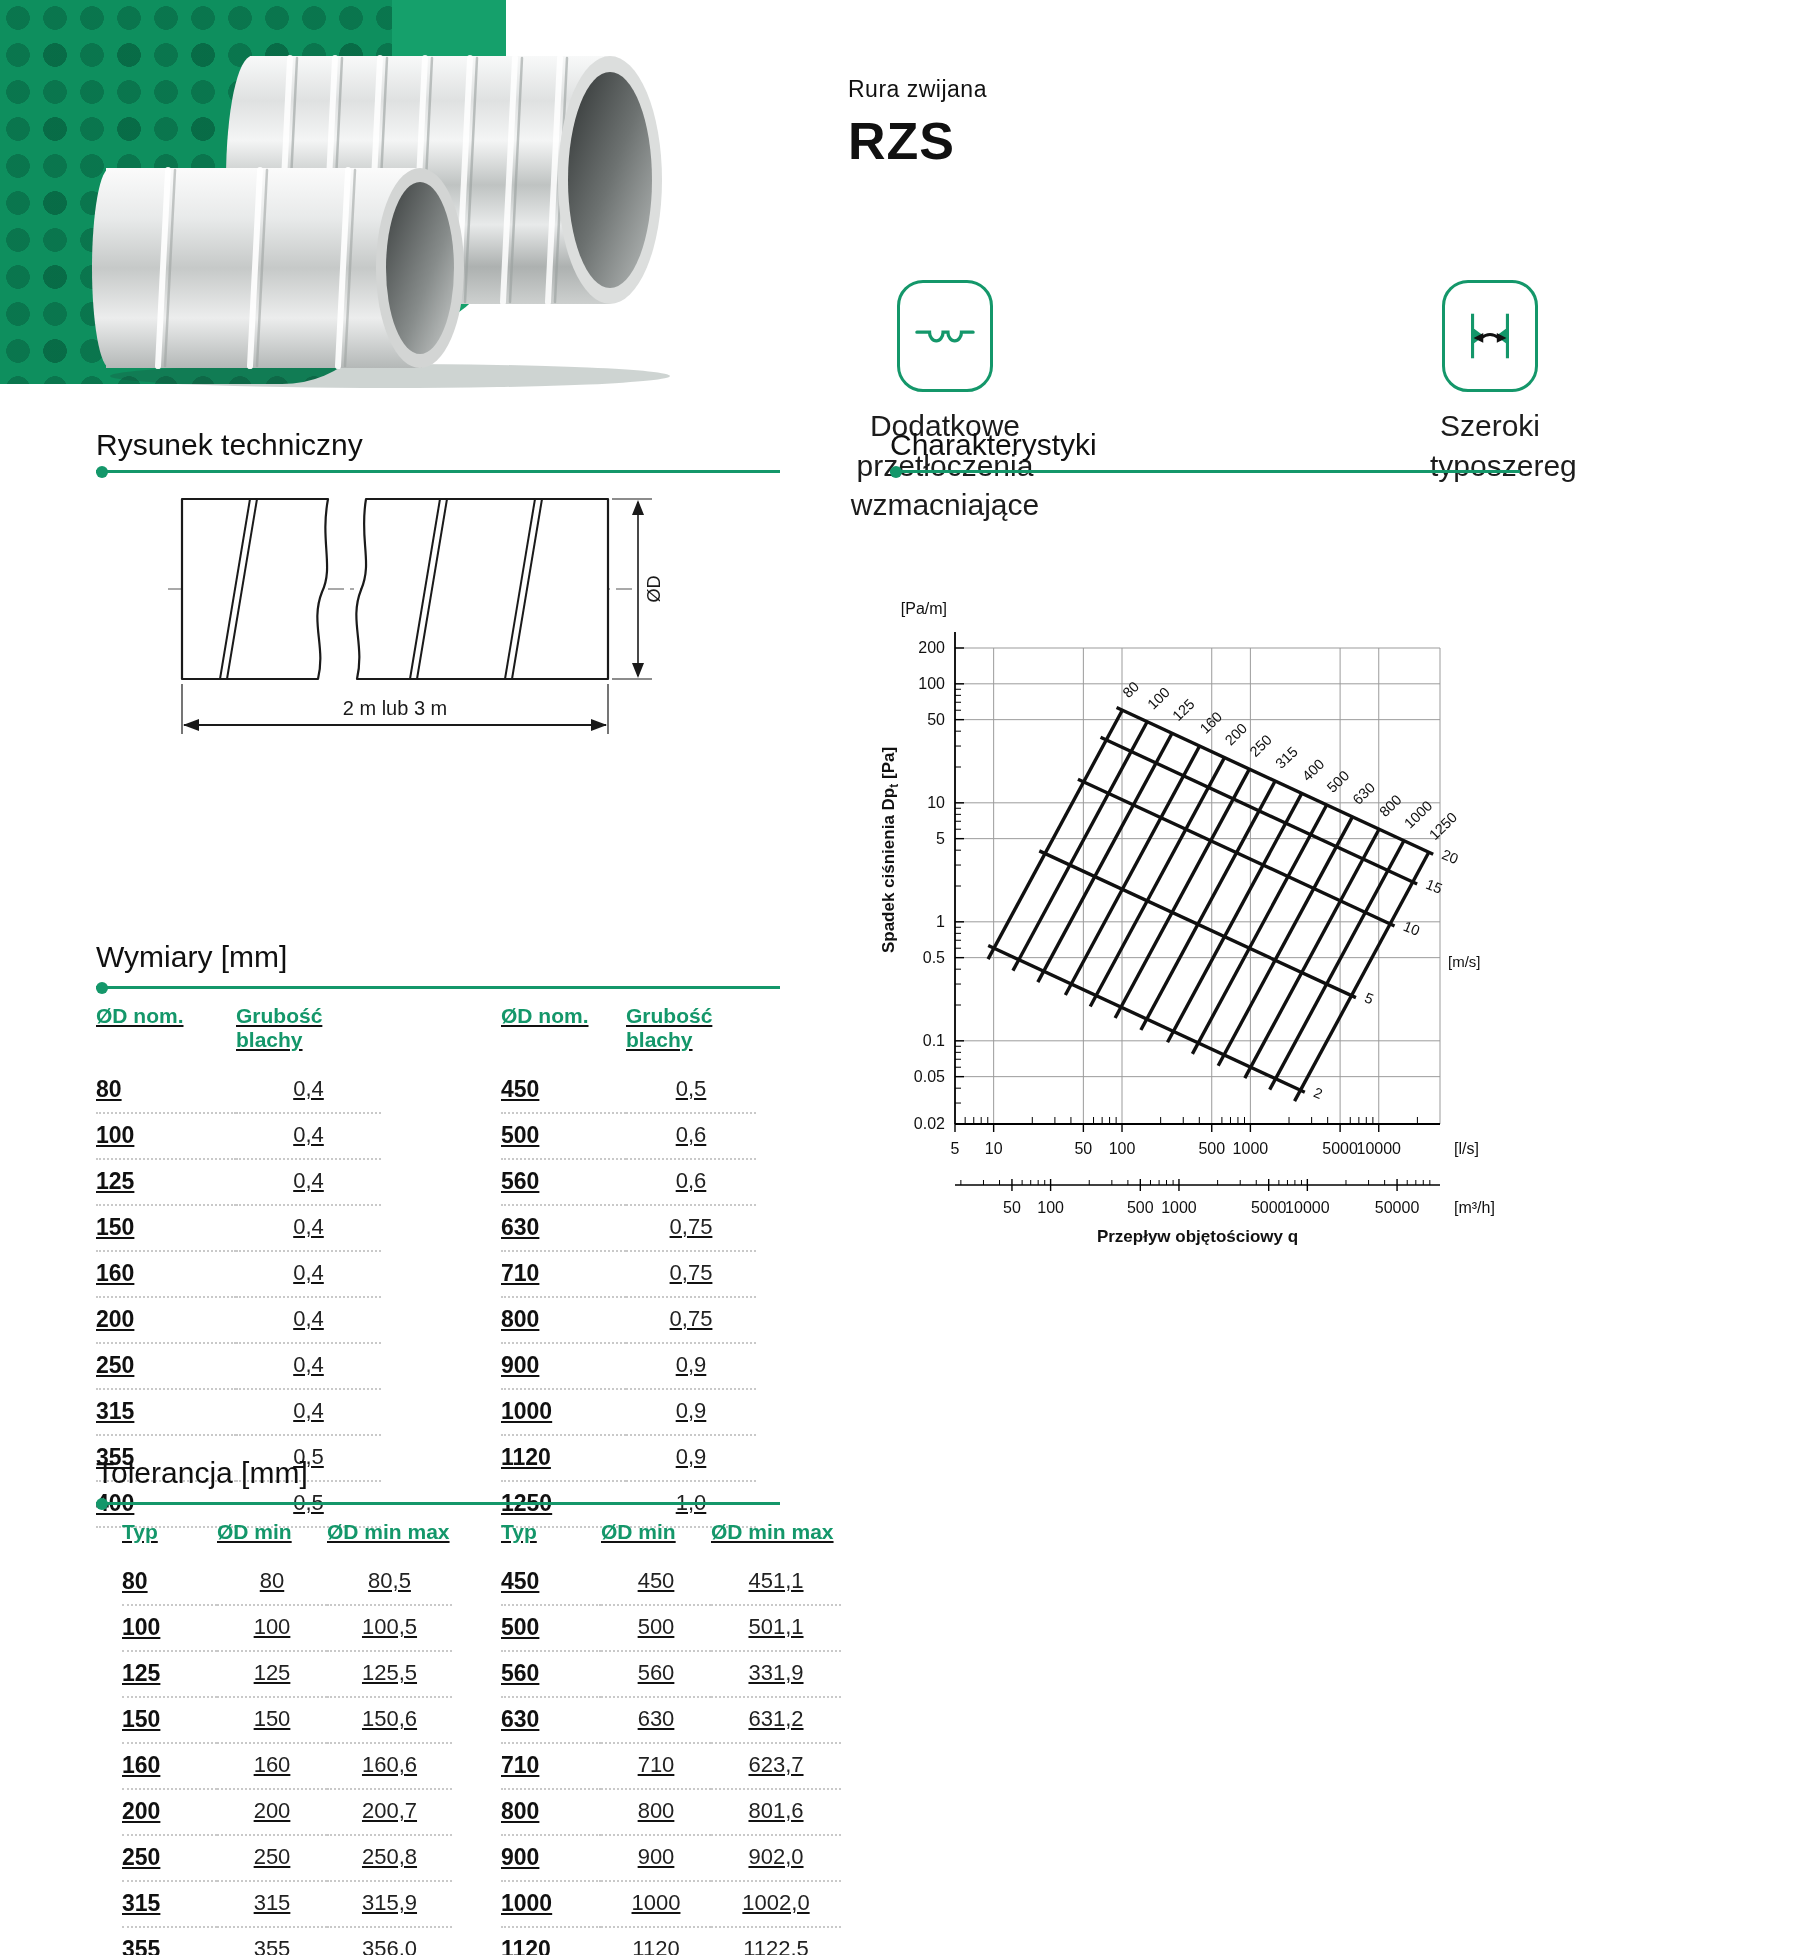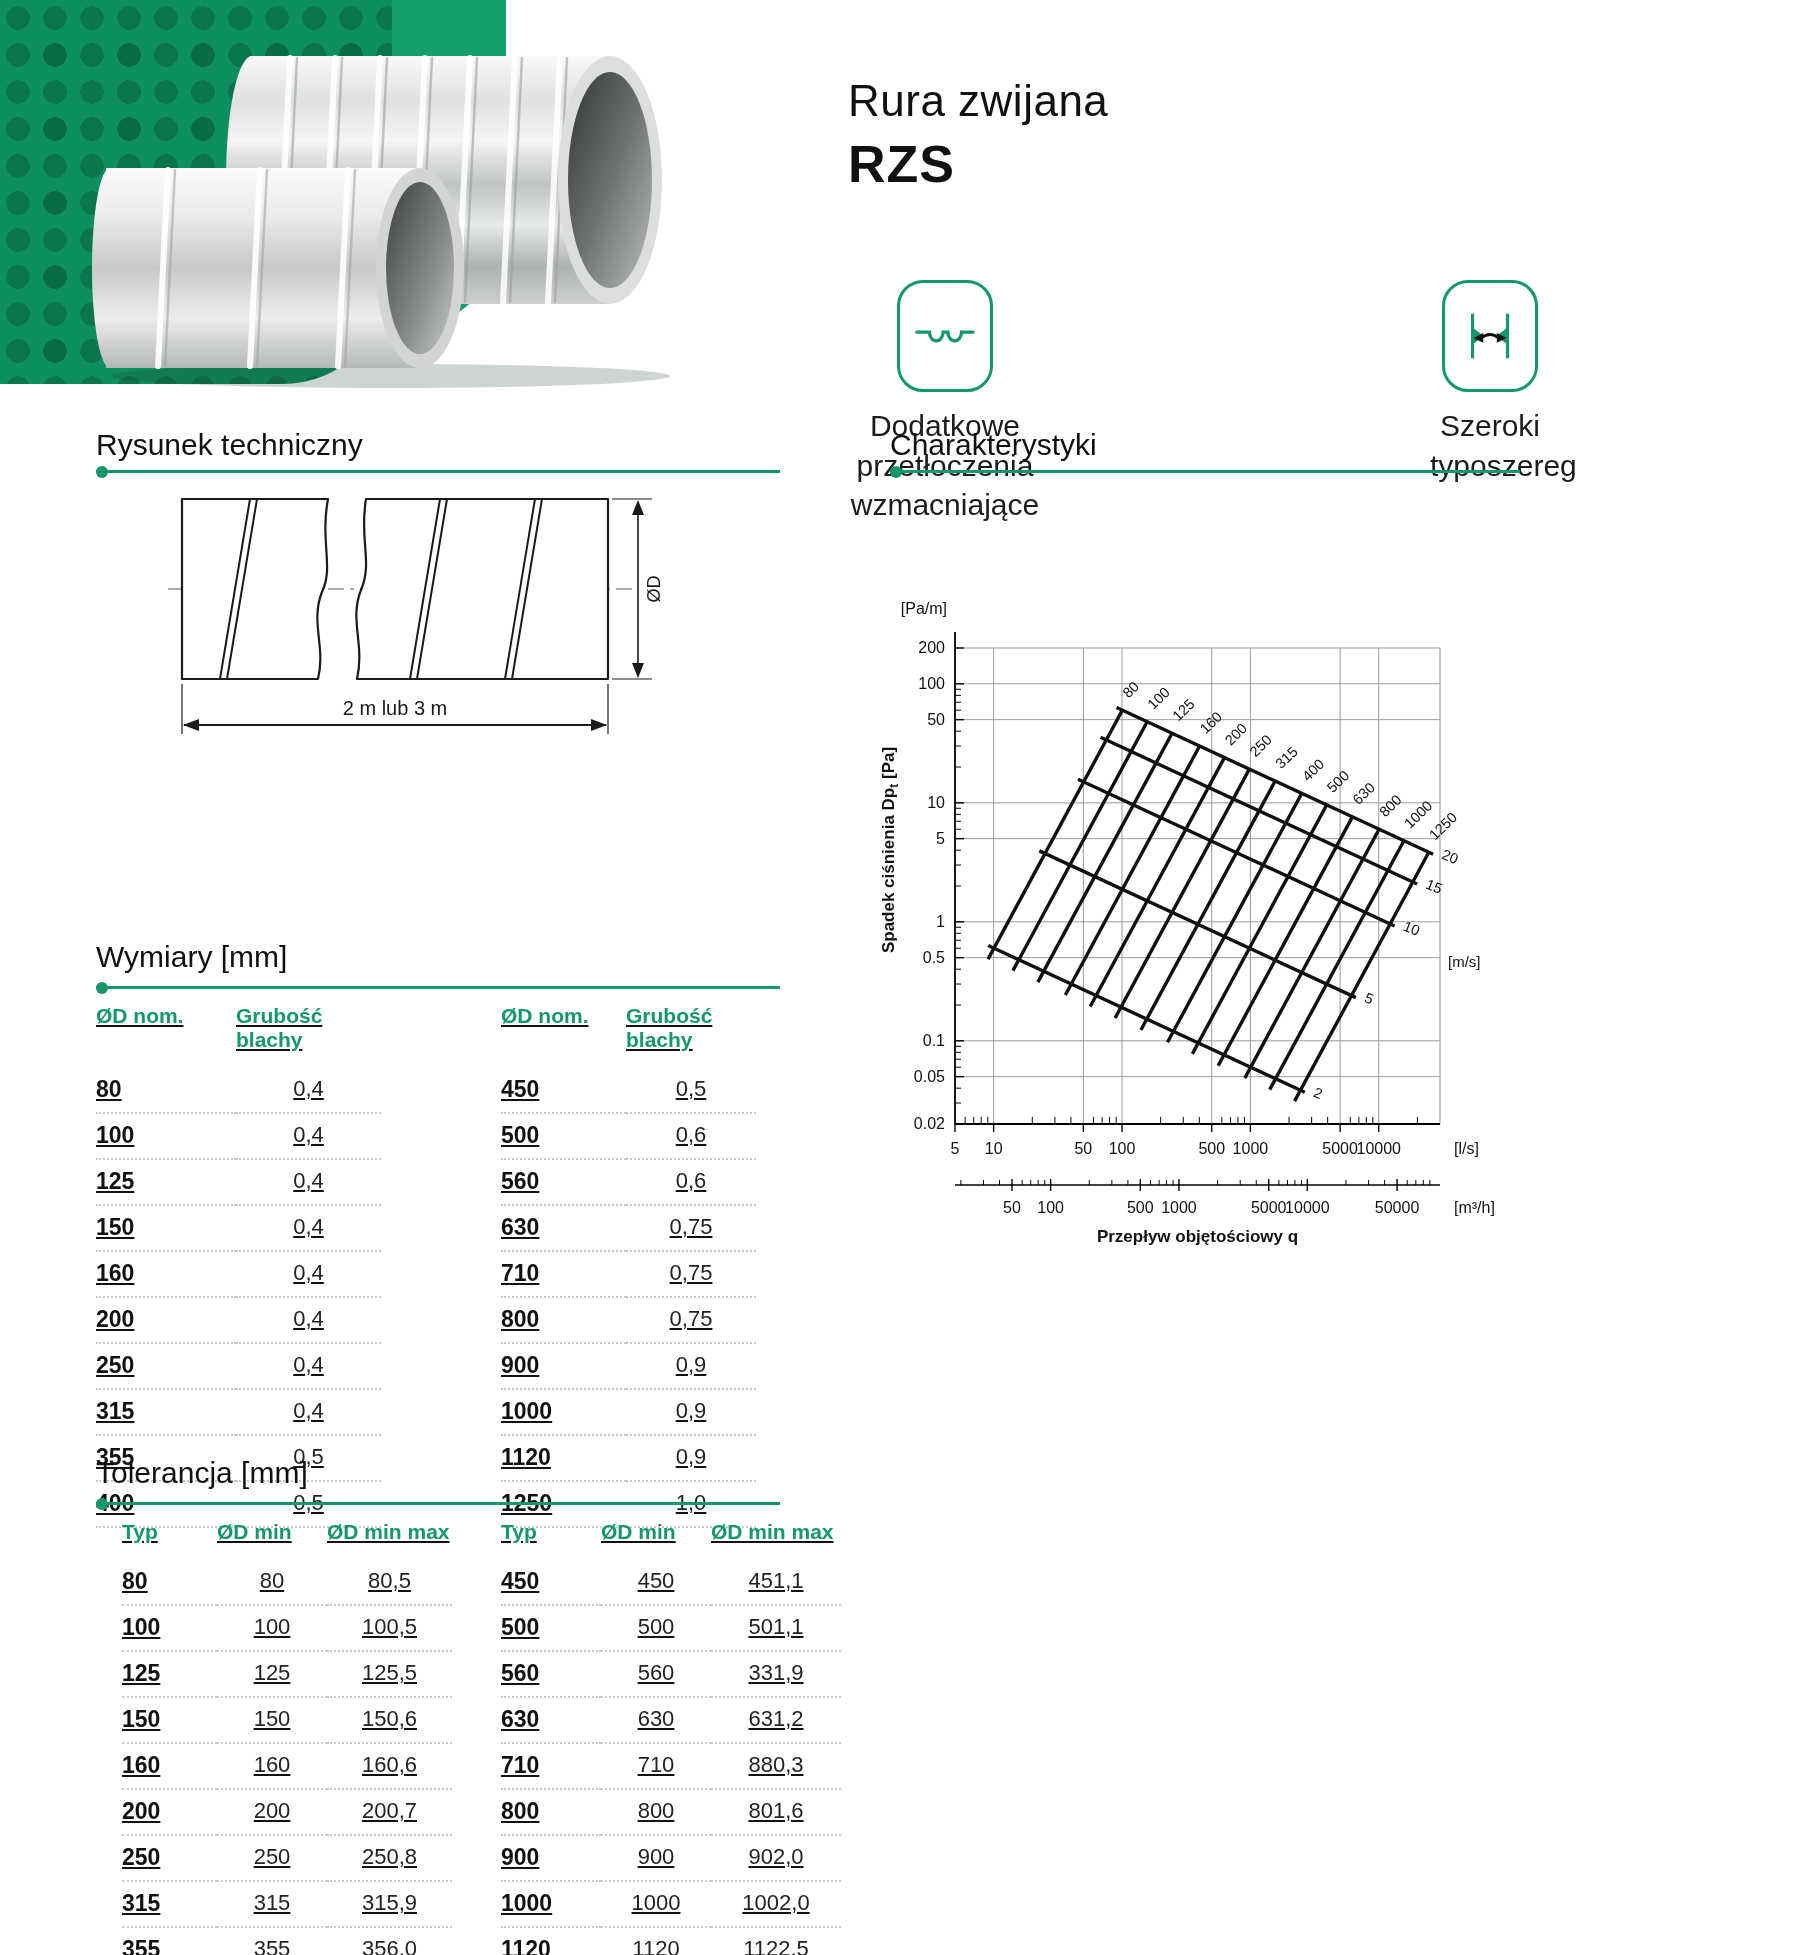--- a/index.html
+++ b/index.html
@@ -11,21 +11,21 @@
   .blob{position:absolute;}
   .blob.light{left:58px;top:0;width:448px;height:332px;background:#15a06b;border-radius:0 0 110px 0;}
   .blob.dots{left:0;top:0;width:392px;height:384px;background:#0e8f5e;border-radius:0 0 110px 0;
     background-image:
       radial-gradient(circle 12px at 18px 18px, rgba(0,58,38,.30) 97%, transparent 100%),
       radial-gradient(circle 12px at 55px 55px, rgba(0,58,38,.16) 97%, transparent 100%);
     background-size:37px 37px,74px 74px;}
   .photo{position:absolute;left:90px;top:50px;width:600px;height:340px;}
 
   .title-block{position:absolute;left:848px;top:76px;}
-  .t1{font-size:44px;font-weight:400;letter-spacing:.5px;}
+  .t1{font-size:23px;font-weight:400;letter-spacing:.5px;}
   .t2{font-size:52px;font-weight:800;margin-top:8px;letter-spacing:1px;}
 
   .feature{position:absolute;top:280px;text-align:center;}
   #f1{left:820px;width:250px;} #f2{left:1185px;width:230px;} #f3{left:1410px;width:160px;}
   .icon-box{width:90px;height:106px;border:3.5px solid #14976a;border-radius:26px;
             margin:0 auto;display:flex;align-items:center;justify-content:center;}
   .caption{margin:14px auto 12px;font-size:30px;line-height:1.32;color:#1c1c1c;}
   #f2 .caption{max-width:180px;} #f3 .caption{max-width:120px;}
 
   
@@ -343,21 +343,21 @@
           <div class="cell ctr">631,2</div>
         </div>
 
         <div class="tolrow">
           <div class="cell bold">160</div>
           <div class="cell ctr">160</div>
           <div class="cell ctr">160,6</div>
           <div class="cell sp"></div>
           <div class="cell bold">710</div>
           <div class="cell ctr">710</div>
-          <div class="cell ctr">880,3</div>
+          <div class="cell ctr">623,7</div>
         </div>
 
         <div class="tolrow">
           <div class="cell bold">200</div>
           <div class="cell ctr">200</div>
           <div class="cell ctr">200,7</div>
           <div class="cell sp"></div>
           <div class="cell bold">800</div>
           <div class="cell ctr">800</div>
           <div class="cell ctr">801,6</div>

